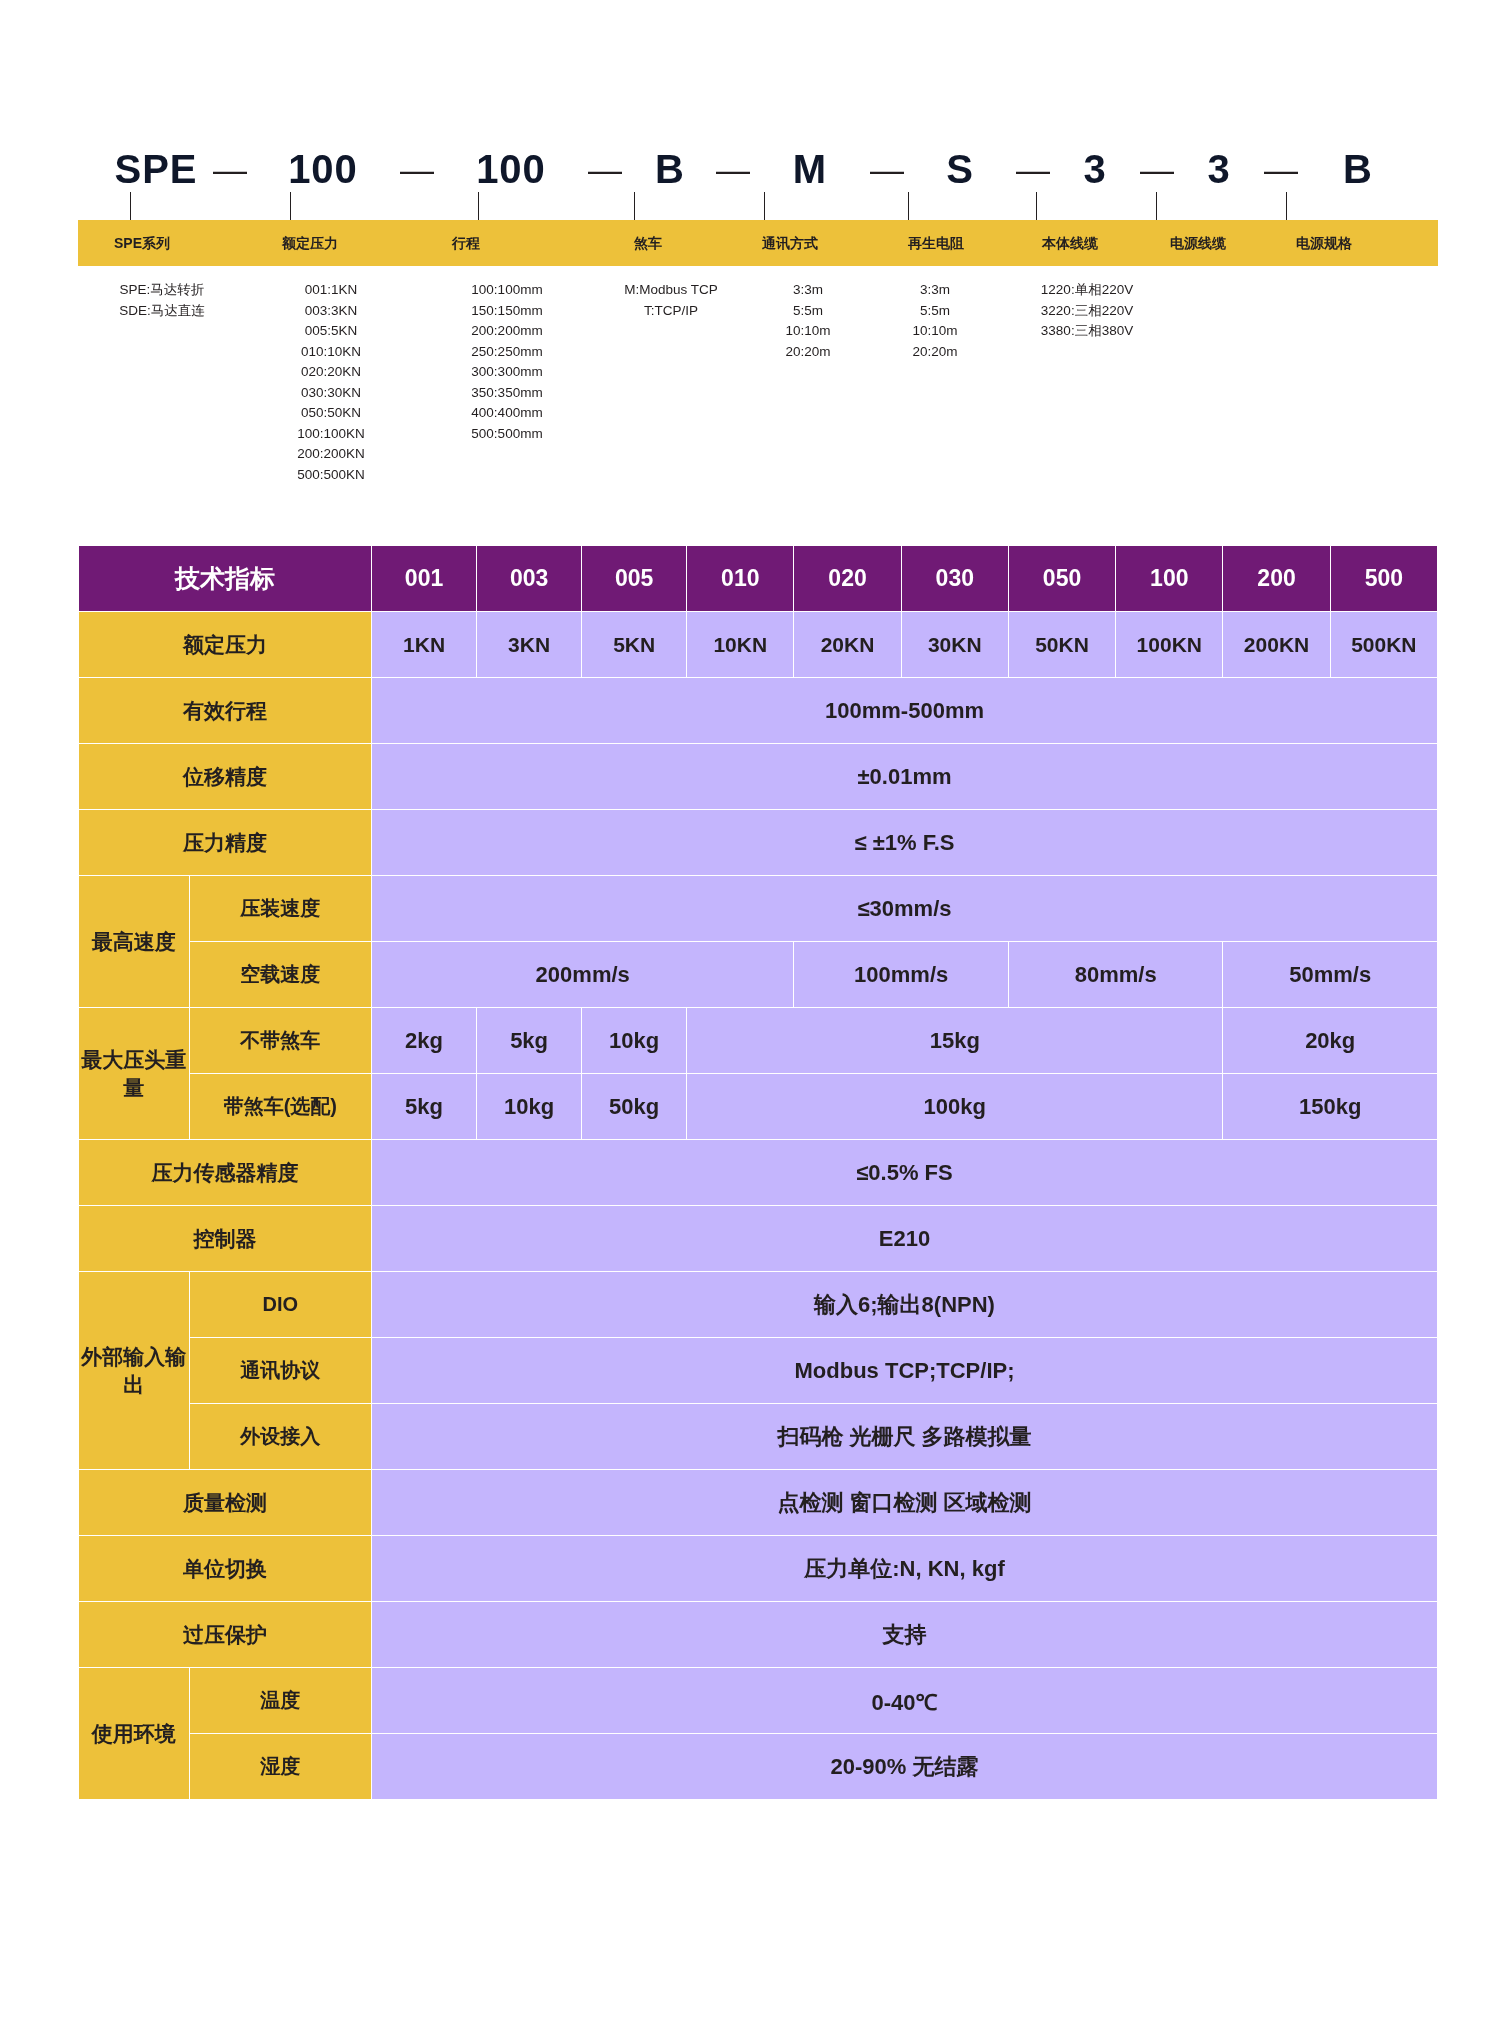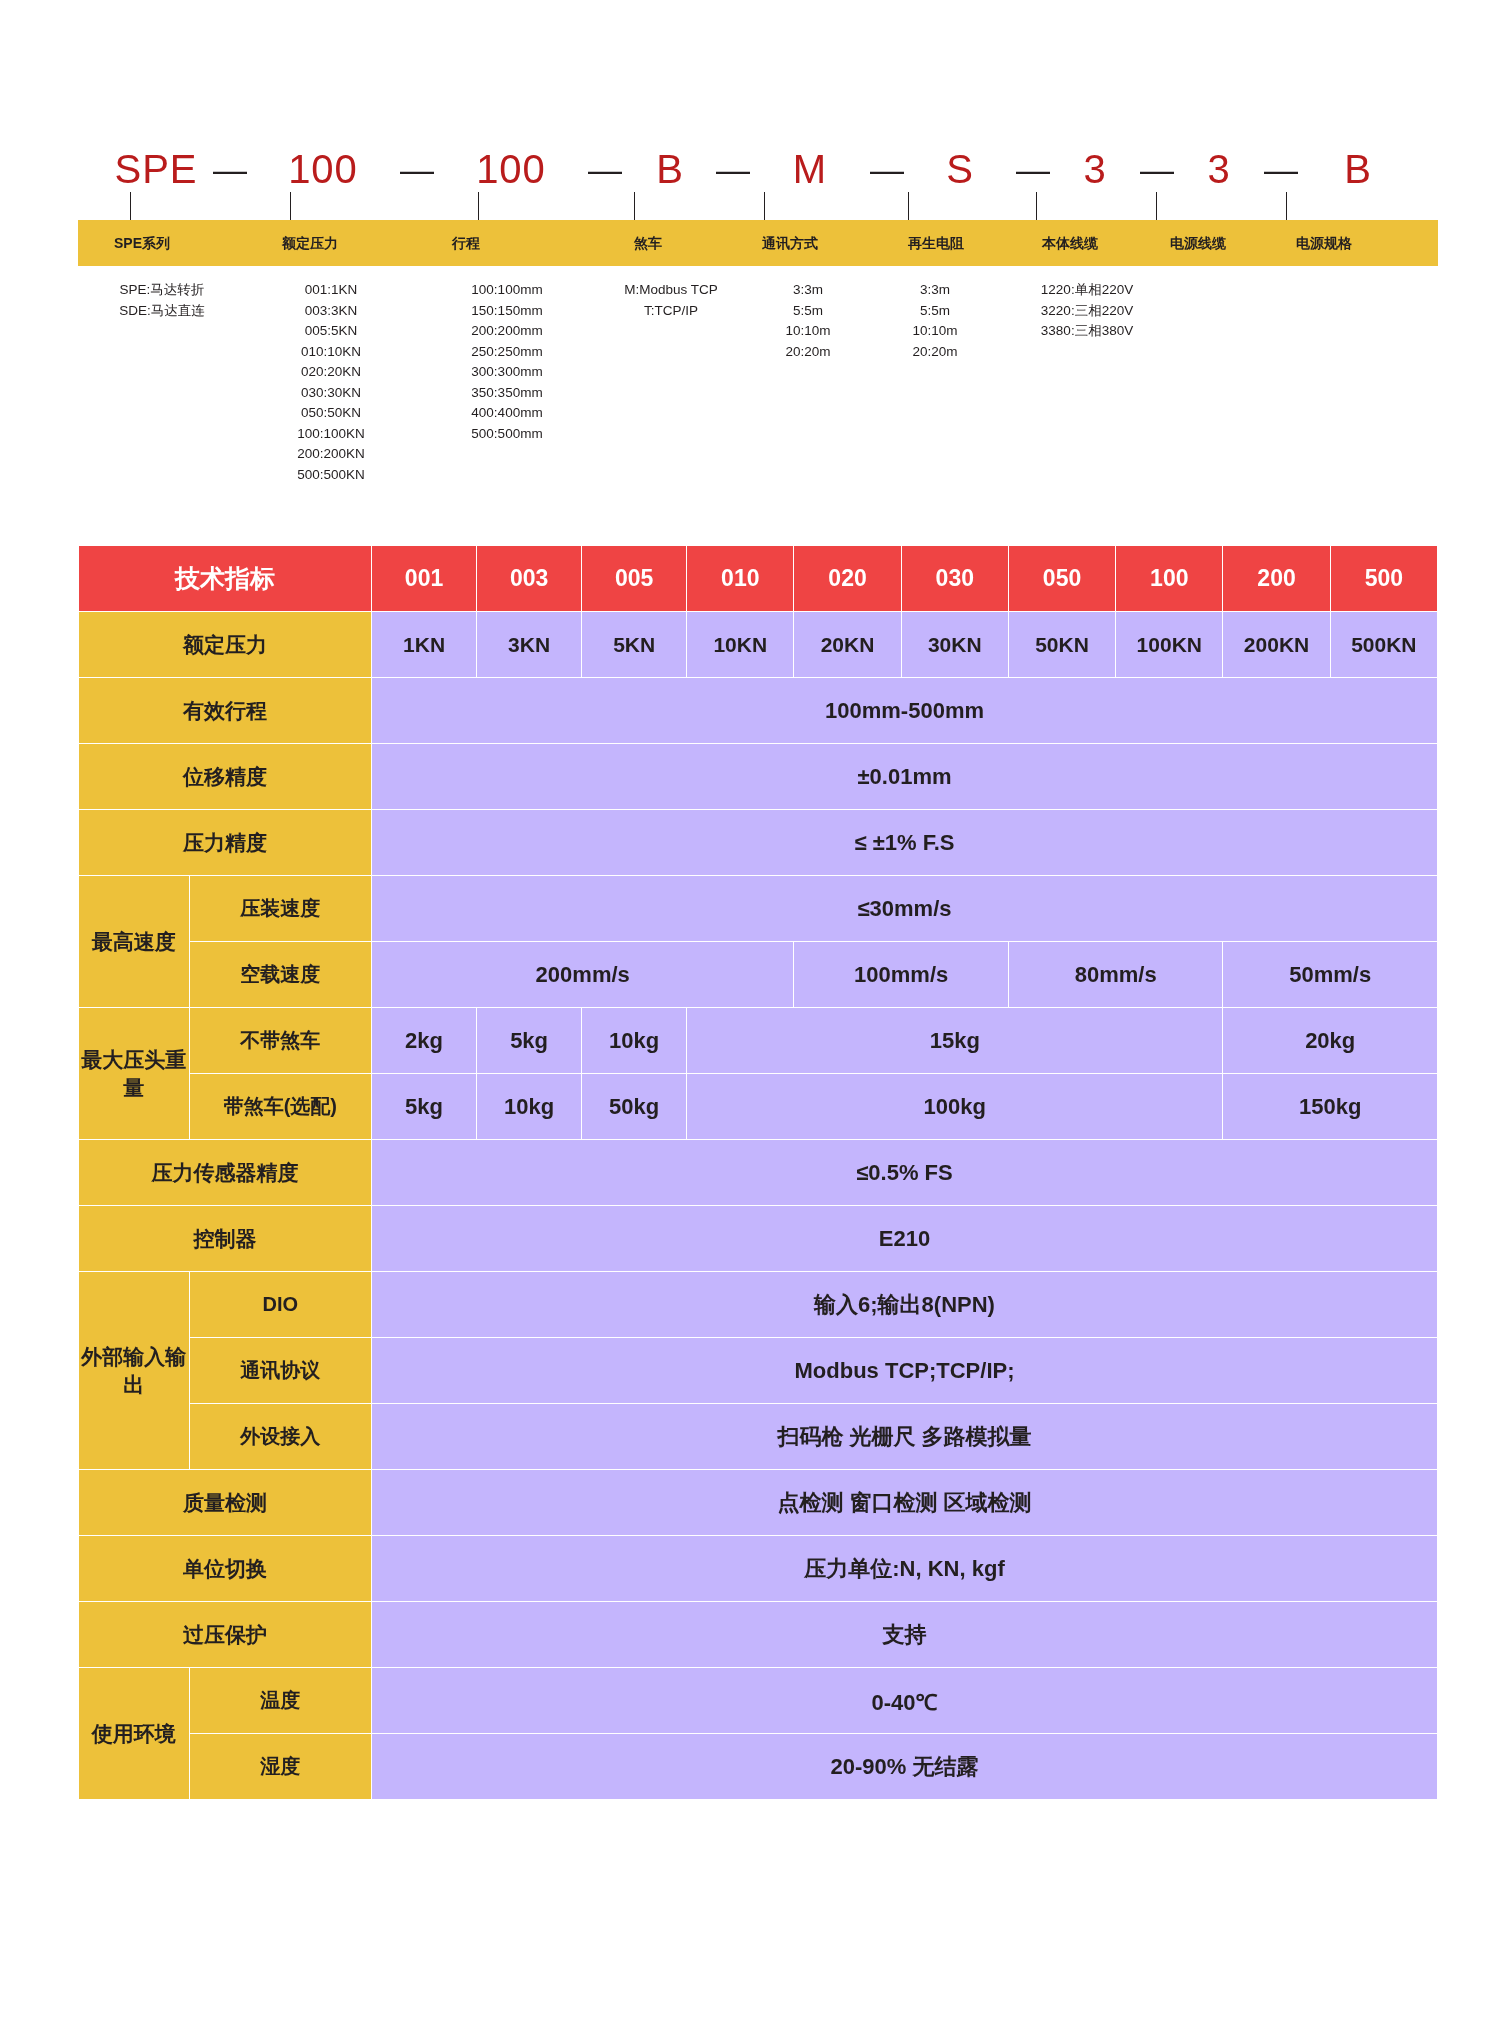--- a/index.html
+++ b/index.html
@@ -18,22 +18,22 @@
   
   .model {
     position:absolute; left:78px; top:130px; width:1360px;
   }
   .codeRow {
     display:flex; align-items:flex-end; height:62px;
     padding-left:22px;
   }
   .codeCell {
     position:relative; text-align:center;
-    font-size:40px; font-weight:400; letter-spacing:1px;
-    color:#b91c1c;
+    font-size:40px; font-weight:700; letter-spacing:1px;
+    color:#0f172a;
   }
   .dash { font-size:34px; font-weight:400; color:#231f20; padding-bottom:3px; }
   .tickRow { position:relative; height:28px; }
   .tick {
     position:absolute; top:0; width:1px; height:28px; background:#231f20;
   }
   .headerBar {
     display:flex; background:#edc13a; height:46px; align-items:center;
   }
   .headerBar .hcell {
@@ -51,21 +51,21 @@
     position:absolute; left:78px; top:545px; width:1360px;
     border-collapse:collapse;
   }
   .specTable td, .specTable th {
     border:1px solid #ffffff;
     text-align:center;
     vertical-align:middle;
     font-weight:700;
   }
   .th-dark {
-    background:#ef4444; color:#ffffff; font-size:25px; height:58px;
+    background:#701a75; color:#ffffff; font-size:25px; height:58px;
     border:1px solid #2b2b2b;
   }
   .th-dark.small { font-size:23px; }
   .lbl {
     background:#edc13a; color:#231f20; font-size:21px;
     border:1px solid #ffffff;
   }
   .lbl.sub { font-size:20px; }
   .val {
     background:#c4b5fd; color:#231f20; font-size:22px;

